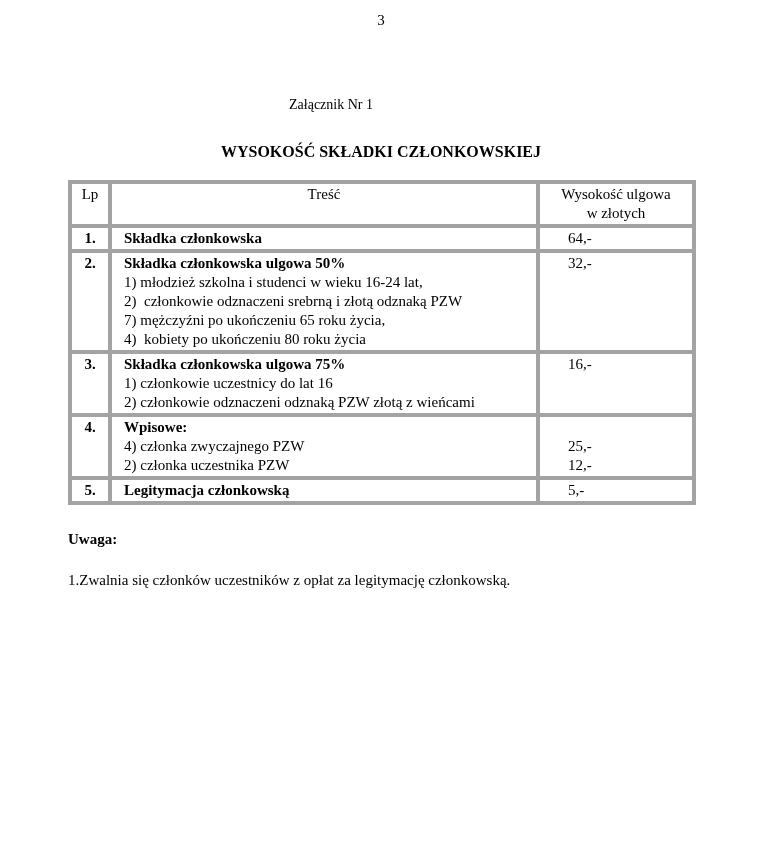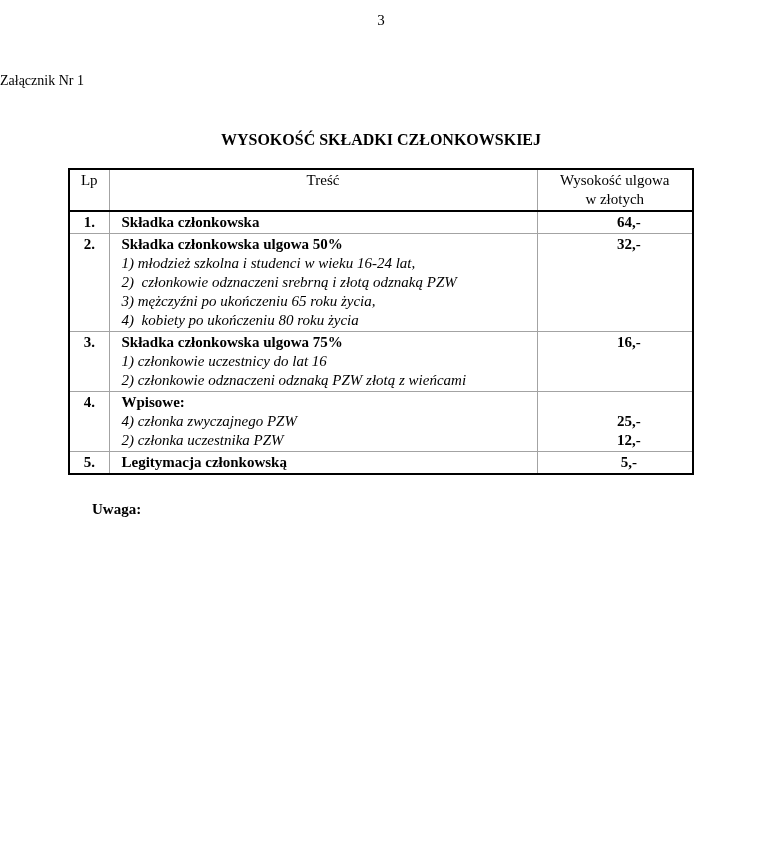--- a/index.html
+++ b/index.html
@@ -12,61 +12,61 @@
     font-family: "Liberation Serif", serif;
     font-size: 15px;
     position: relative;
     overflow: hidden;
   }
   .page-number {
     padding-top: 12px;
     text-align: center;
   }
   .attachment {
-    margin-top: 44px;
-    text-align: left;
+    margin-top: 68px;
+    text-align: center;
     padding-right: 100px;
     font-size: 14px;
     line-height: 16px;
   }
   .attachment .att-line { white-space: pre-wrap; }
   .title {
-    margin-top: 40px;
+    margin-top: 28px;
     text-align: center;
     font-weight: bold;
     font-size: 16px;
     line-height: 21px;
   }
   .title div { white-space: pre-wrap; }
   table.fees {
     margin: 18px 0 0 68px;
     width: 624px;
     border-collapse: collapse;
     border: 2px solid #000;
     table-layout: fixed;
   }
   .fees th, .fees td {
-    border: 1px solid #a3a3a3;
+    border: 4px solid #a3a3a3;
     vertical-align: top;
     line-height: 19px;
     padding: 1px 0;
   }
   .fees thead th { border-bottom: 2px solid #000; }
   .fees th {
     font-weight: normal;
     text-align: center;
   }
   td.lp { text-align: center; font-weight: bold; }
   td.tresc { padding-left: 12px; padding-right: 6px; }
   .row-title { font-weight: bold; }
-  .item { white-space: pre-wrap; font-style: italic; }
-  td.amt { text-align: center; font-weight: bold; padding-left: 28px; }
+  .item { white-space: pre-wrap; }
+  td.amt { text-align: left; font-weight: normal; padding-left: 28px; }
   .amt-line { min-height: 19px; }
   .uwaga {
-    margin: 26px 0 0 92px;
+    margin: 26px 0 0 68px;
     font-weight: bold;
   }
   .note {
     margin: 24px 0 0 68px;
   }
 </style>
 </head>
 <body>
 
 <div class="page">
@@ -108,21 +108,21 @@
           <div class="amt-line">64,-</div>
         </td>
       </tr>
 
       <tr>
         <td class="lp">2.</td>
         <td class="tresc">
           <div class="row-title">Składka członkowska ulgowa 50%</div>
           <div class="item">1) młodzież szkolna i studenci w wieku 16-24 lat,</div>
           <div class="item">2)  członkowie odznaczeni srebrną i złotą odznaką PZW</div>
-          <div class="item">3) mężczyźni po ukończeniu 65 roku życia,</div>
+          <div class="item">7) mężczyźni po ukończeniu 65 roku życia,</div>
           <div class="item">4)  kobiety po ukończeniu 80 roku życia</div>
         </td>
         <td class="amt">
           <div class="amt-line">32,-</div>
         </td>
       </tr>
 
       <tr>
         <td class="lp">3.</td>
         <td class="tresc">
@@ -156,14 +156,15 @@
         </td>
         <td class="amt">
           <div class="amt-line">5,-</div>
         </td>
       </tr>
 
     </tbody>
   </table>
 
   <div class="uwaga">Uwaga:</div>
+  <div class="note">1.Zwalnia się członków uczestników z opłat za legitymację członkowską.</div>
 
 </div>
 
 </body></html>

